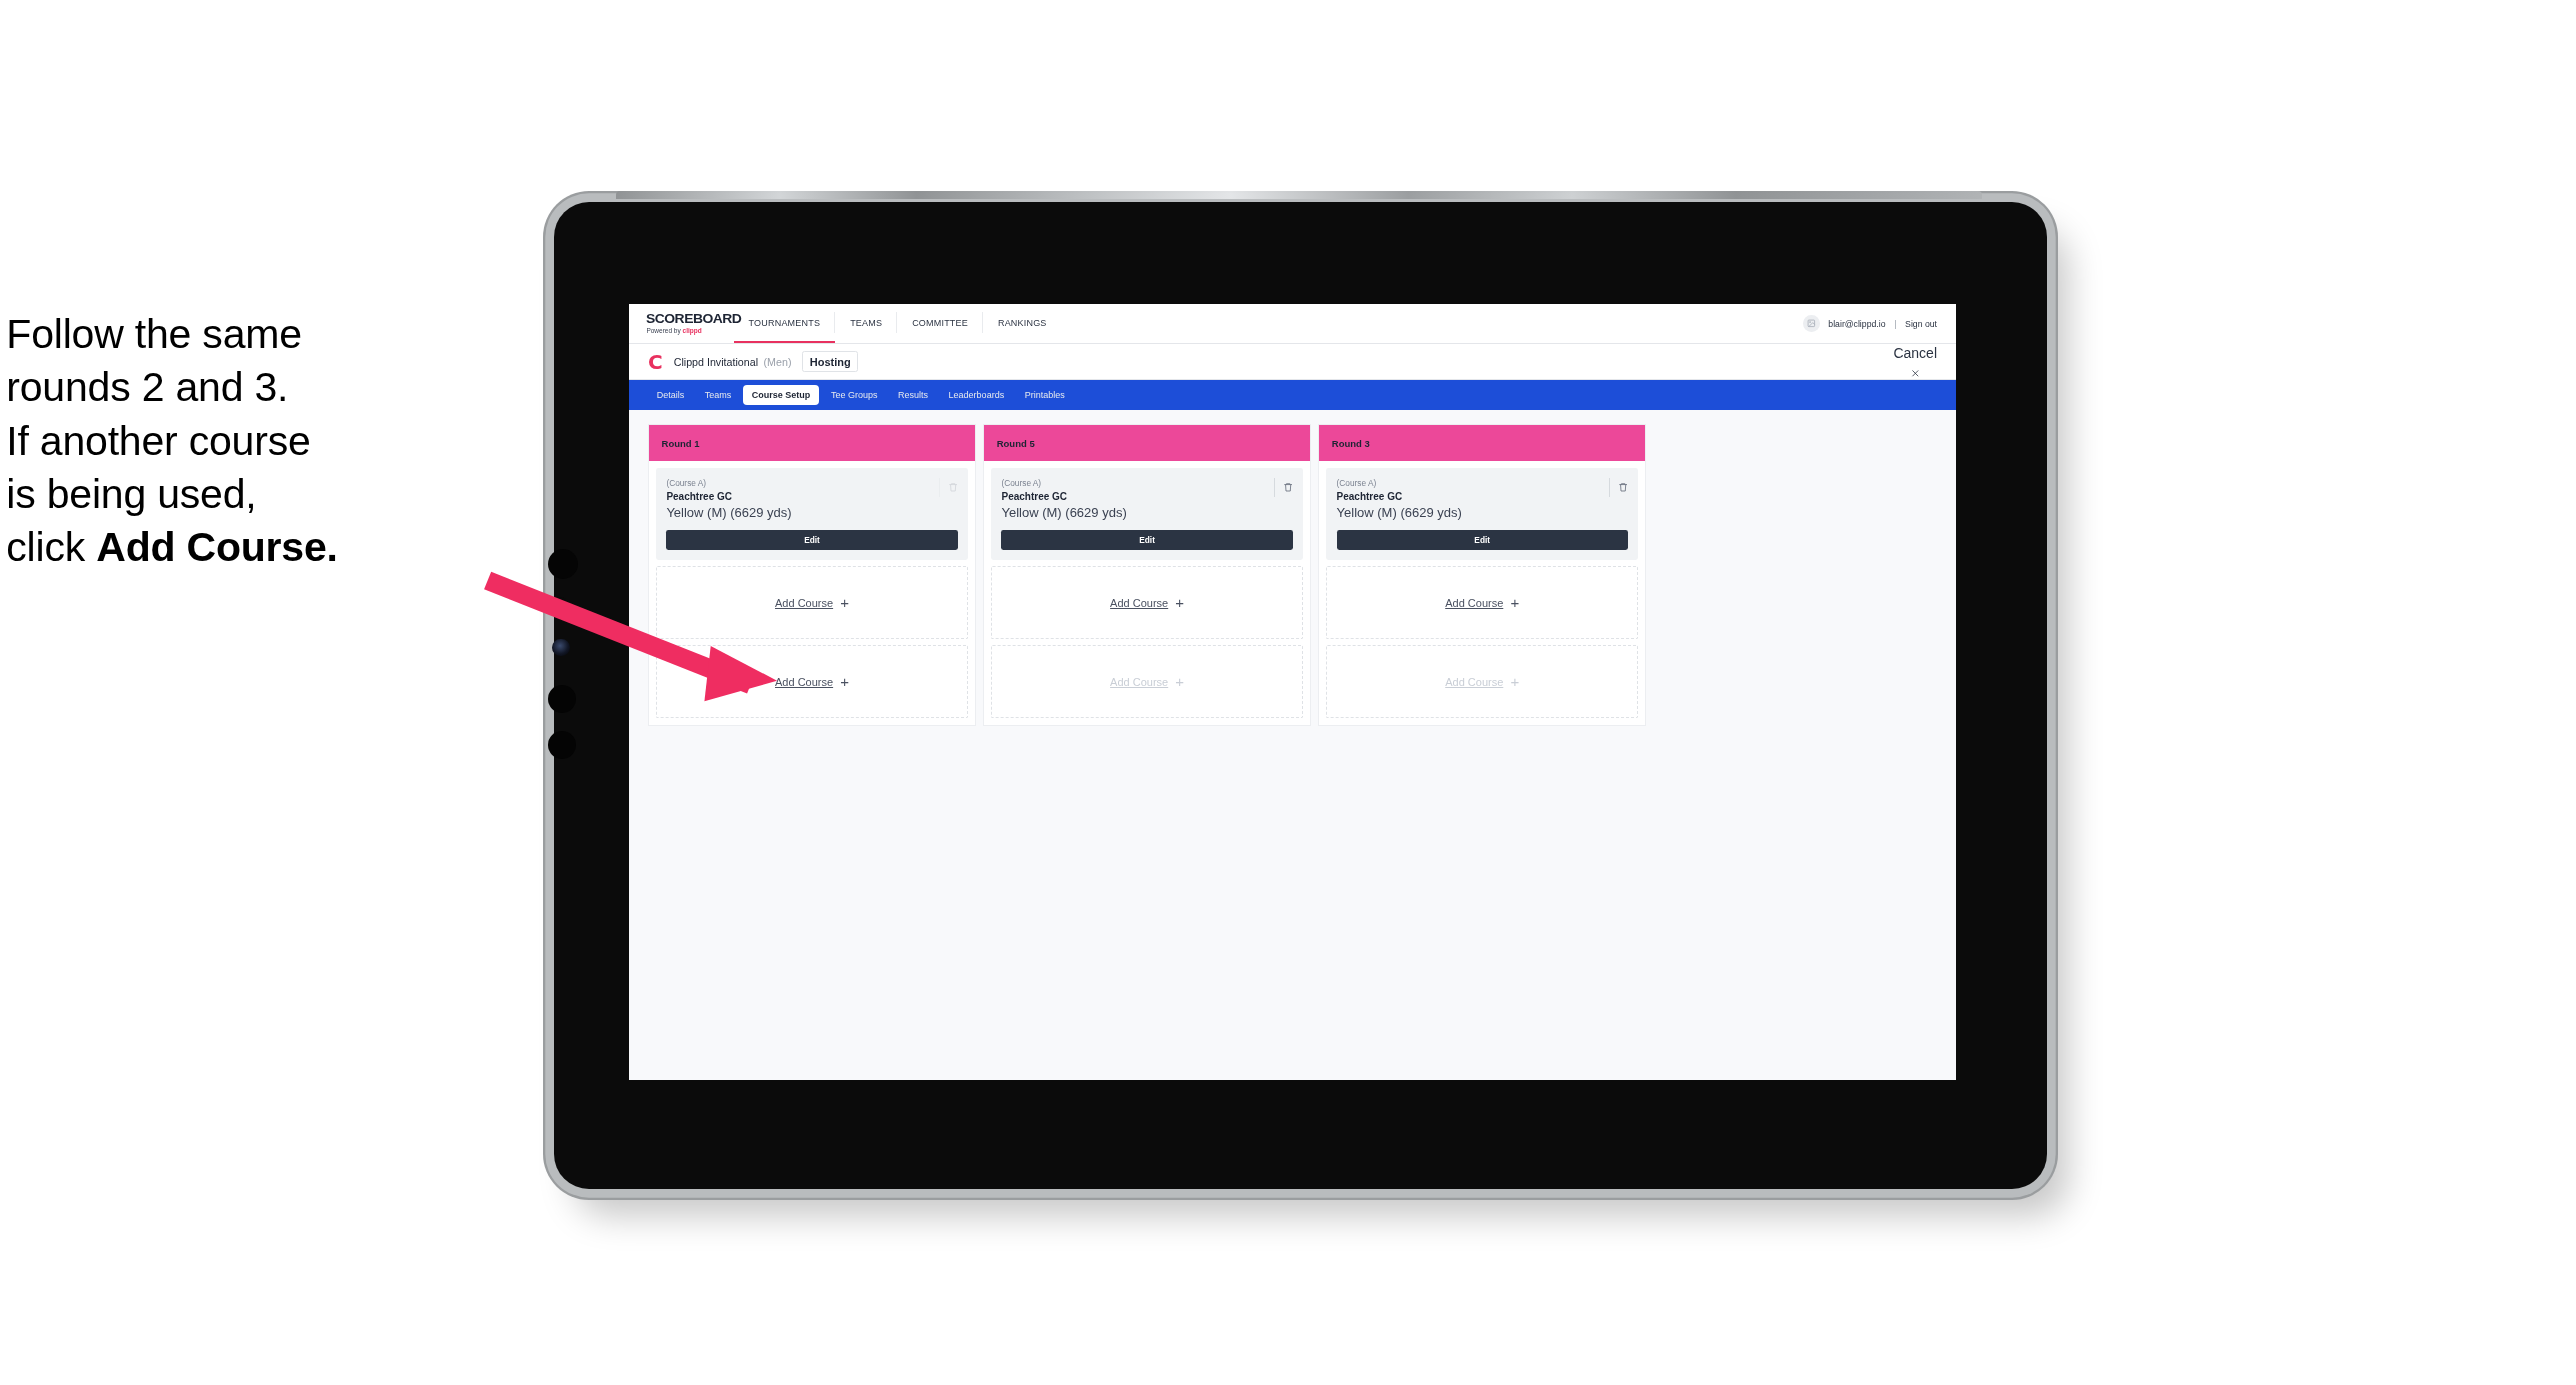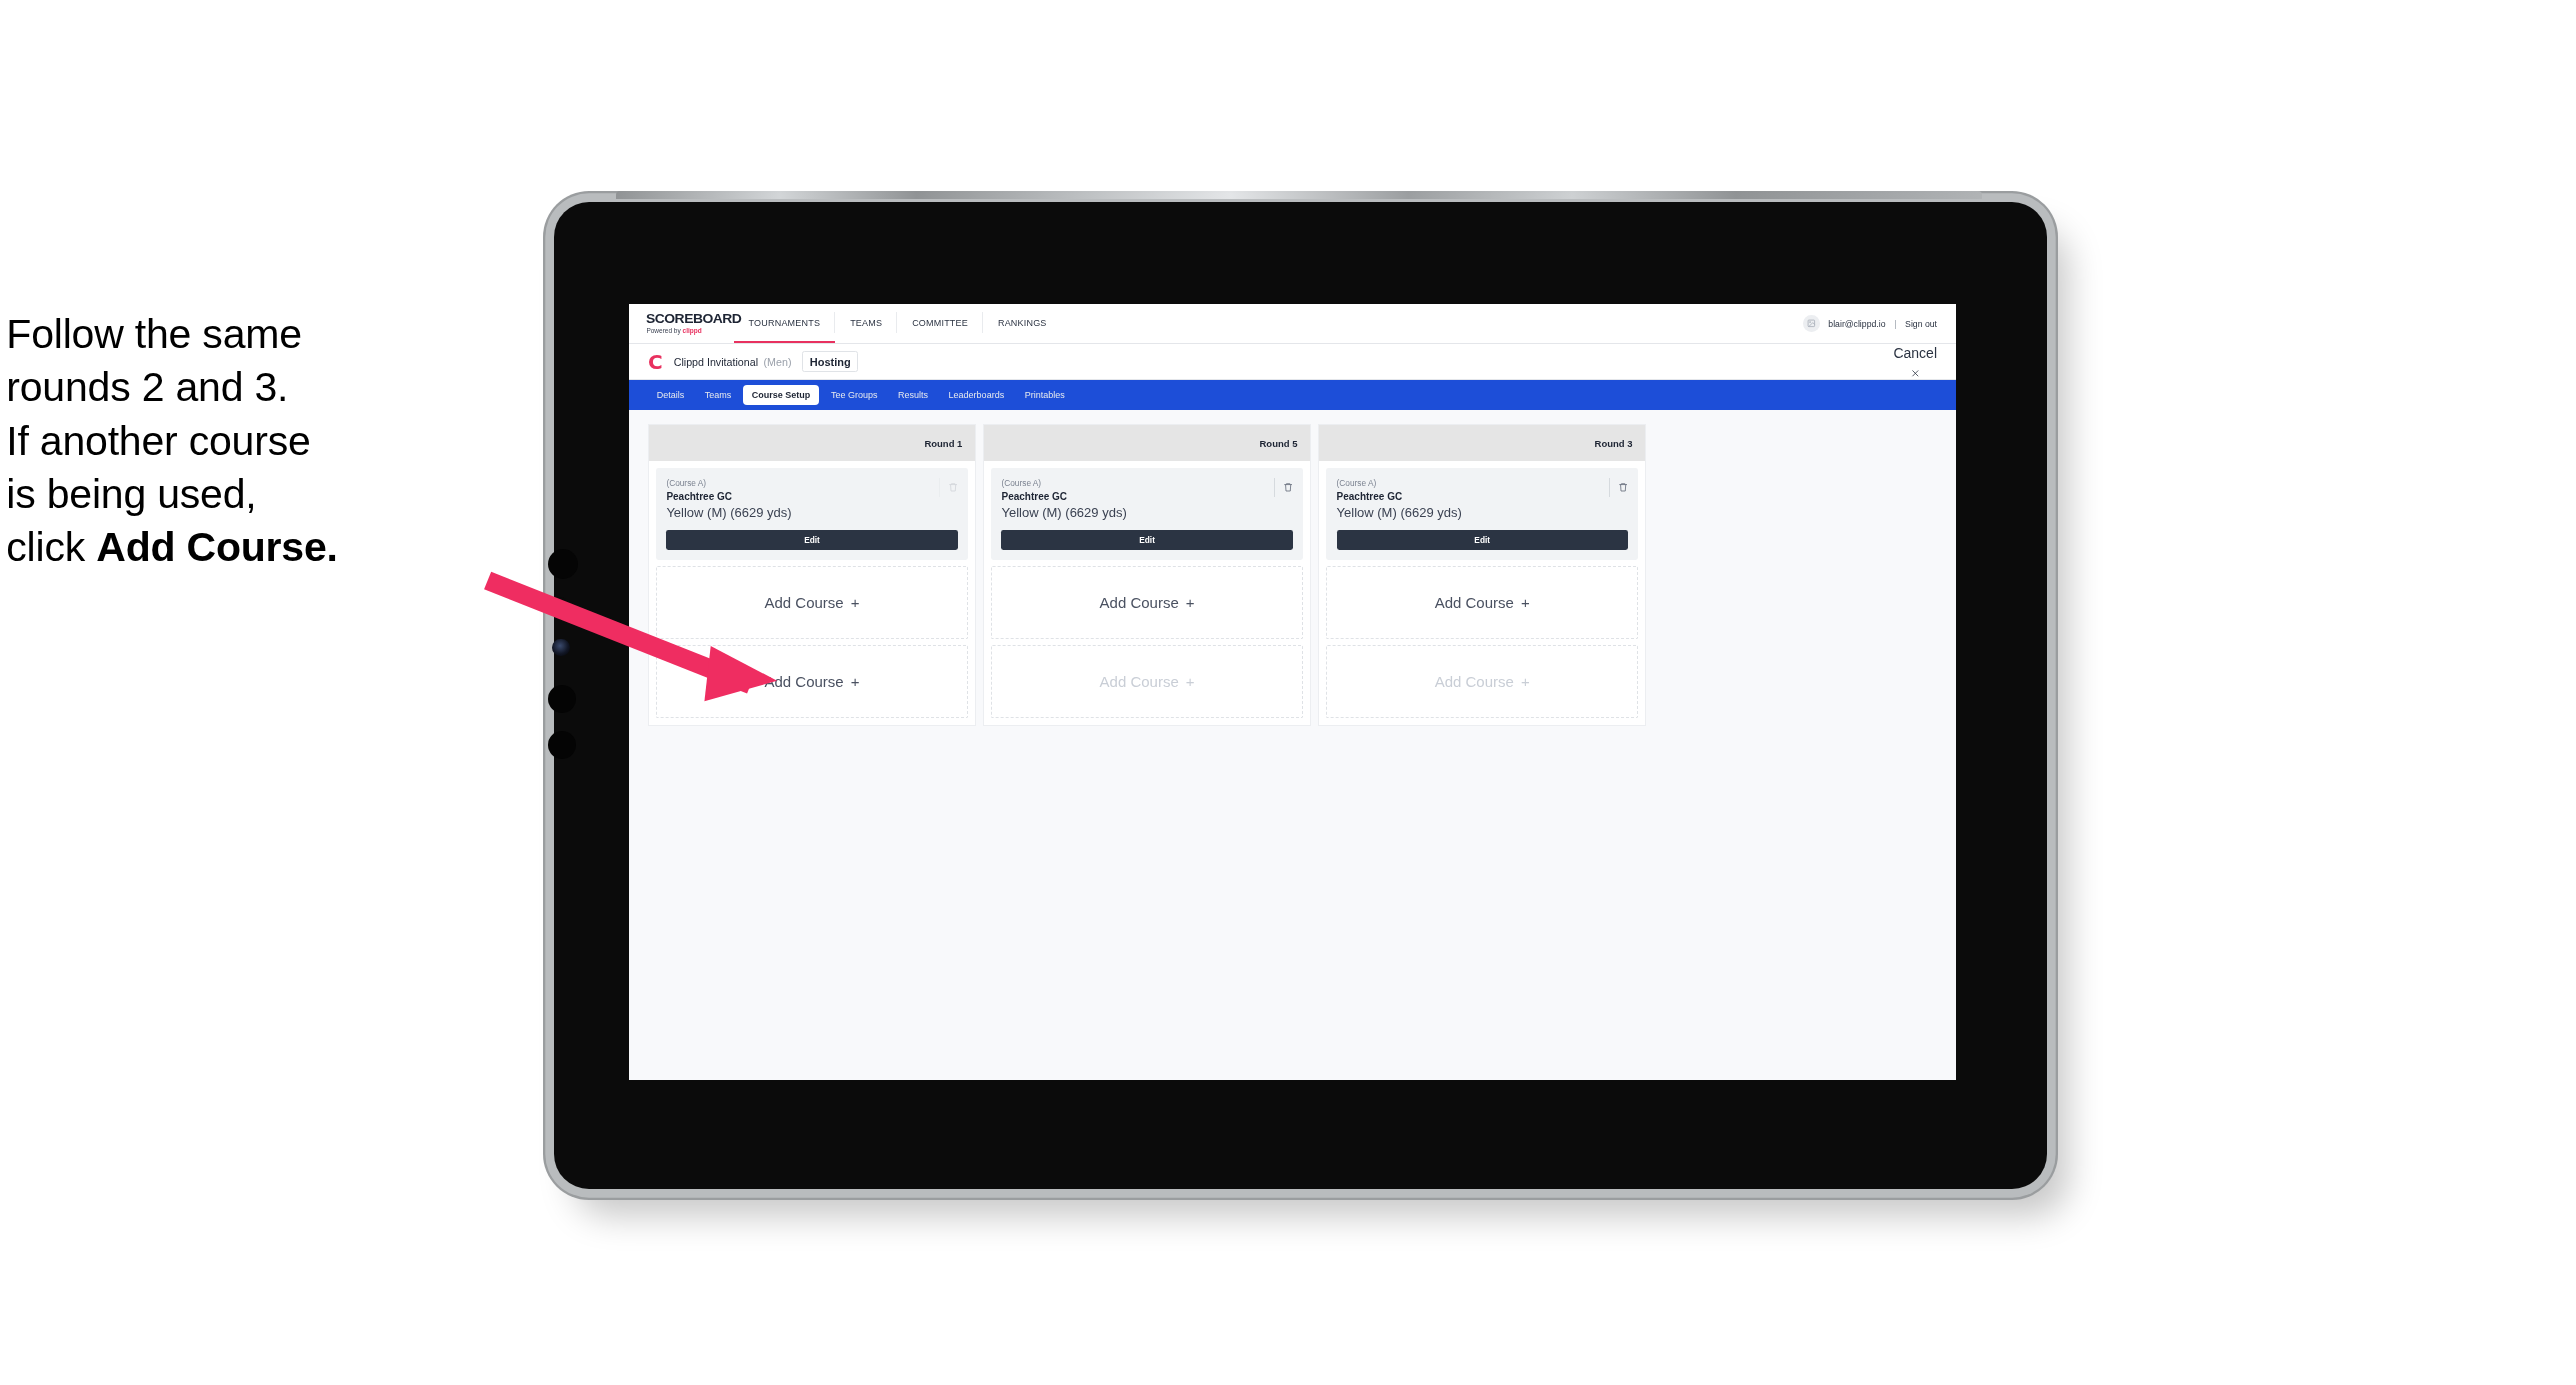--- a/index.html
+++ b/index.html
@@ -123,22 +123,22 @@
   }
   .subtab{
     font-size:9px;color:#e7eaee;padding:4.7px 8.7px;border-radius:4px;cursor:pointer;white-space:nowrap;
   }
   .subtab.active{background:#ffffff;color:#1d2433;font-weight:700;}
 
   
   #content{padding:14.2px 0 0 19px;display:flex;gap:7.1px;align-items:flex-start;}
   .round-col{width:328px;}
   .round-head{
-    background:#e5e5e5;border:0.8px solid #eceef1;border-bottom:none;
-    height:37px;display:flex;align-items:center;padding:0 12.6px;box-sizing:border-box;justify-content:flex-end;
+    background:#ec4899;border:0.8px solid #eceef1;border-bottom:none;
+    height:37px;display:flex;align-items:center;padding:0 12.6px;box-sizing:border-box;
   }
   .round-title{font-size:9.5px;font-weight:700;color:#1d2433;}
   .round-body{
     background:#ffffff;border:0.8px solid #eceef1;border-top:none;
     padding:7.1px;box-sizing:border-box;
   }
   .course-card{
     background:#f1f3f5;border-radius:2.4px;padding:9.5px 10.3px 9.5px 10.3px;position:relative;
   }
   .course-sub{font-size:8.3px;color:#7b8290;line-height:1.35;}
@@ -153,21 +153,21 @@
   .edit-btn{
     margin-top:8.7px;background:#2b3443;color:#ffffff;border-radius:2.4px;
     height:20px;display:flex;align-items:center;justify-content:center;
     font-size:8.3px;font-weight:700;cursor:pointer;
   }
   .add-card{
     margin-top:6.3px;border:0.8px dashed #dfe2e6;background:#ffffff;
     height:71px;display:flex;align-items:center;justify-content:center;
     gap:7.1px;cursor:pointer;border-radius:1.6px;
   }
-  .add-label{font-size:15px;color:#4a5161;}
+  .add-label{font-size:11px;color:#4a5161;text-decoration:underline;}
   .plus{font-size:15px;color:#4a5161;line-height:1;font-weight:300;}
   .dim .add-label,.dim .plus{color:#c9ced6;}
 
   
   #arrow{position:absolute;left:0;top:0;width:2576px;height:1386px;pointer-events:none;}
 </style>
 </head>
 <body>
 
 <div id="caption">

